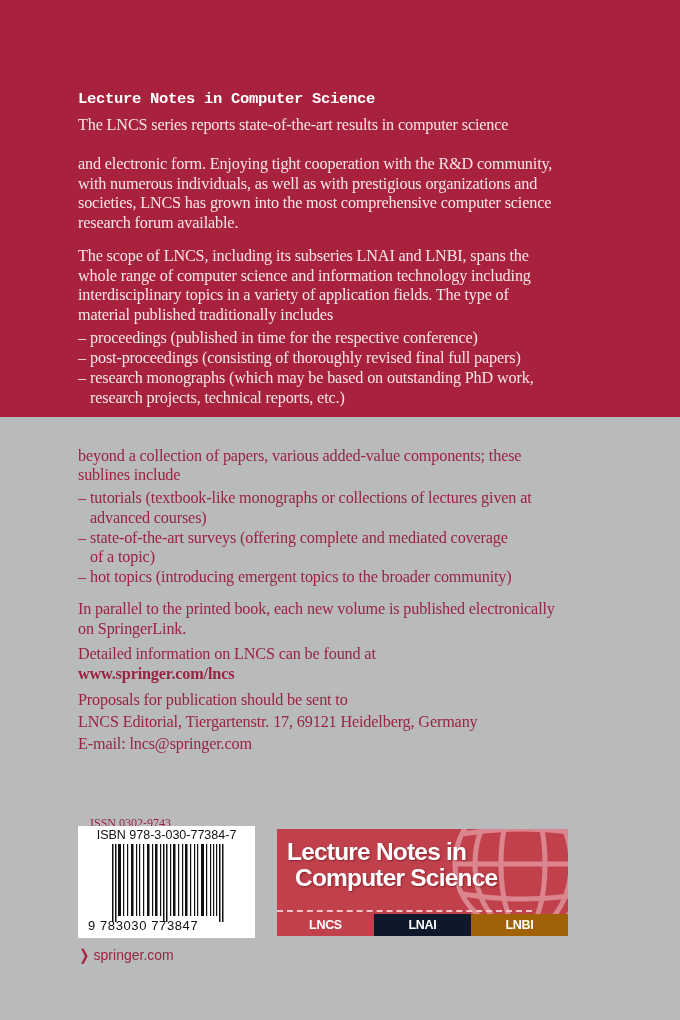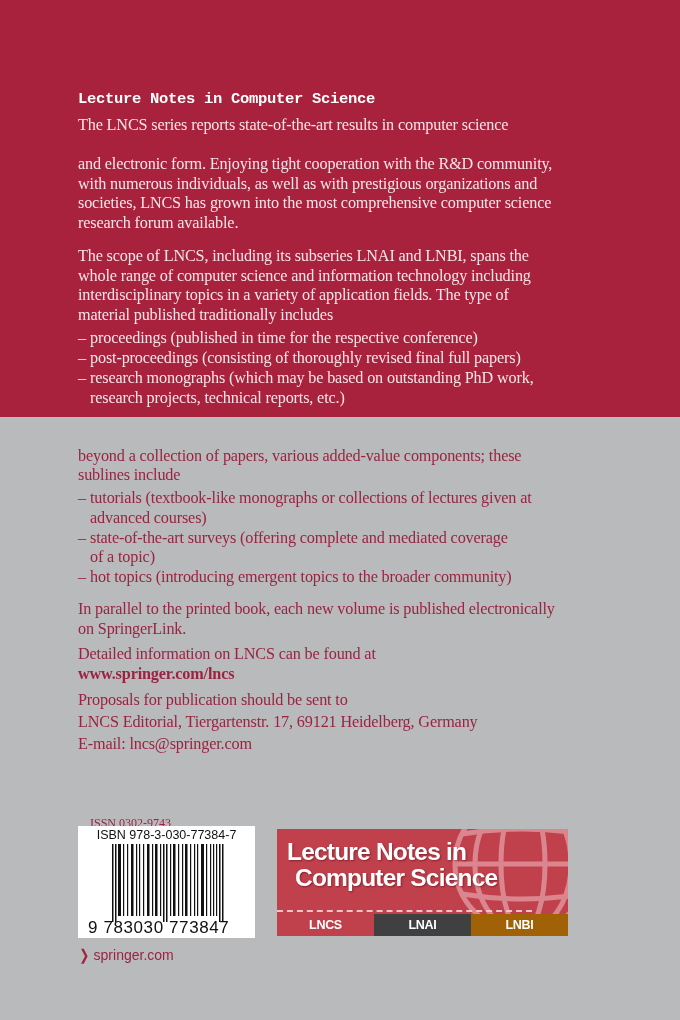--- a/index.html
+++ b/index.html
@@ -11,33 +11,33 @@
   .on-red { color: #f6e6e8; }
   .on-gray { color: #9a2340; }
   .list { position: absolute; left: 78px; width: 540px; margin: 0; padding: 0; list-style: none; font-size: 16.2px; line-height: 19.6px; letter-spacing: -0.15px; }
   .list li { position: relative; padding-left: 12px; margin-bottom: 0.5px; }
   .list li .dash { position: absolute; left: 0; top: 0; }
   .bold { font-weight: bold; }
   .issn { position: absolute; left: 78px; top: 804px; font-size: 12px; color: #9a2340; margin: 12px; }
   .barcode-box { position: absolute; left: 78px; top: 826px; width: 177px; height: 112px; background: #ffffff; }
   .isbn-label { position: absolute; left: 0; top: 2px; width: 177px; text-align: center; font-family: "Liberation Sans", "DejaVu Sans", sans-serif; font-size: 12.5px; color: #111; }
   .bars { position: absolute; left: 34px; top: 18px; width: 112px; height: 78px; }
-  .barcode-digits { position: absolute; left: 10px; top: 92px; font-family: "Liberation Sans", "DejaVu Sans", sans-serif; font-size: 17px; color: #111; letter-spacing: 0.6px; white-space: pre; }
+  .barcode-digits { position: absolute; left: 10px; top: 92px; font-family: "Liberation Sans", "DejaVu Sans", sans-serif; font-size: 13px; color: #111; letter-spacing: 0.6px; white-space: pre; }
   .springer-link { position: absolute; left: 78px; top: 946px; font-family: "Liberation Sans", "DejaVu Sans", sans-serif; font-size: 14px; color: #9a2340; display: flex; align-items: center; gap: 3px; text-decoration: none; }
   .chev { font-weight: bold; font-size: 15px; color: #a8213d; transform: scaleX(0.8); display: inline-block; }
   .logo { position: absolute; left: 277px; top: 829px; width: 291px; height: 107px; background: #c0414c; overflow: hidden; }
   .logo-globe { position: absolute; right: -30px; top: -40px; width: 150px; height: 150px; }
   .logo-title { position: absolute; left: 10px; top: 10px; font-family: "Liberation Sans", "DejaVu Sans", sans-serif; font-weight: bold; font-size: 24.5px; line-height: 26px; color: #ffffff; letter-spacing: -0.8px; text-shadow: 1px 1px 2px rgba(90,10,20,0.55); }
   .logo-title span { display: block; }
   .logo-title .l2 { padding-left: 8px; }
   .logo-dash { position: absolute; left: 0; top: 81px; width: 255px; height: 0; border-top: 2.5px dashed #f0c4c8; }
   .logo-band { position: absolute; left: 0; top: 85px; width: 291px; height: 22px; display: flex; }
   .logo-band .seg { flex: 1; display: flex; align-items: center; justify-content: center; font-family: "Liberation Sans", "DejaVu Sans", sans-serif; font-weight: bold; font-size: 12.5px; color: #ffffff; letter-spacing: -0.3px; }
   .seg1 { background: #c0414c; }
-  .seg2 { background: #404040; text-align: right; }
+  .seg2 { background: #0f172a; text-align: right; }
   .seg3 { background: #a16207; }
 </style>
 </head>
 <body>
 
 <div class="red-band"></div>
 <div class="gray-band"></div>
 
 <h1 class="title">Lecture Notes in Computer Science</h1>
 

